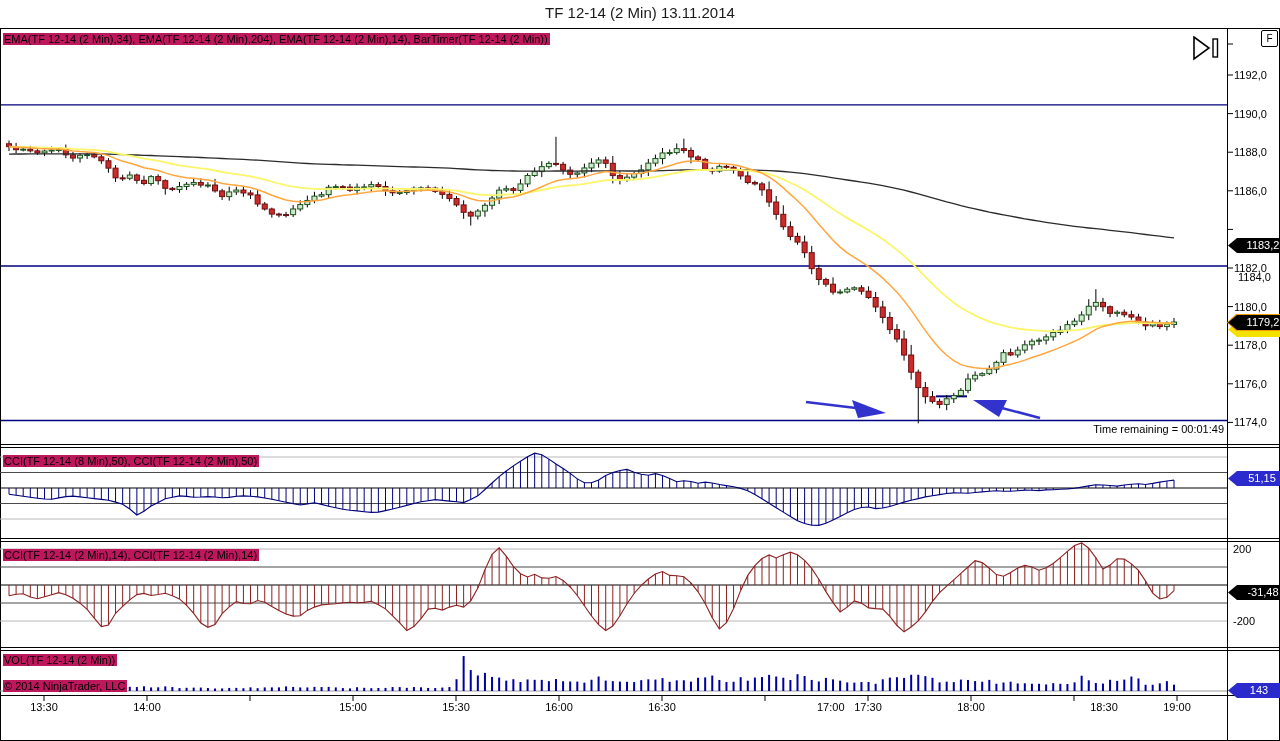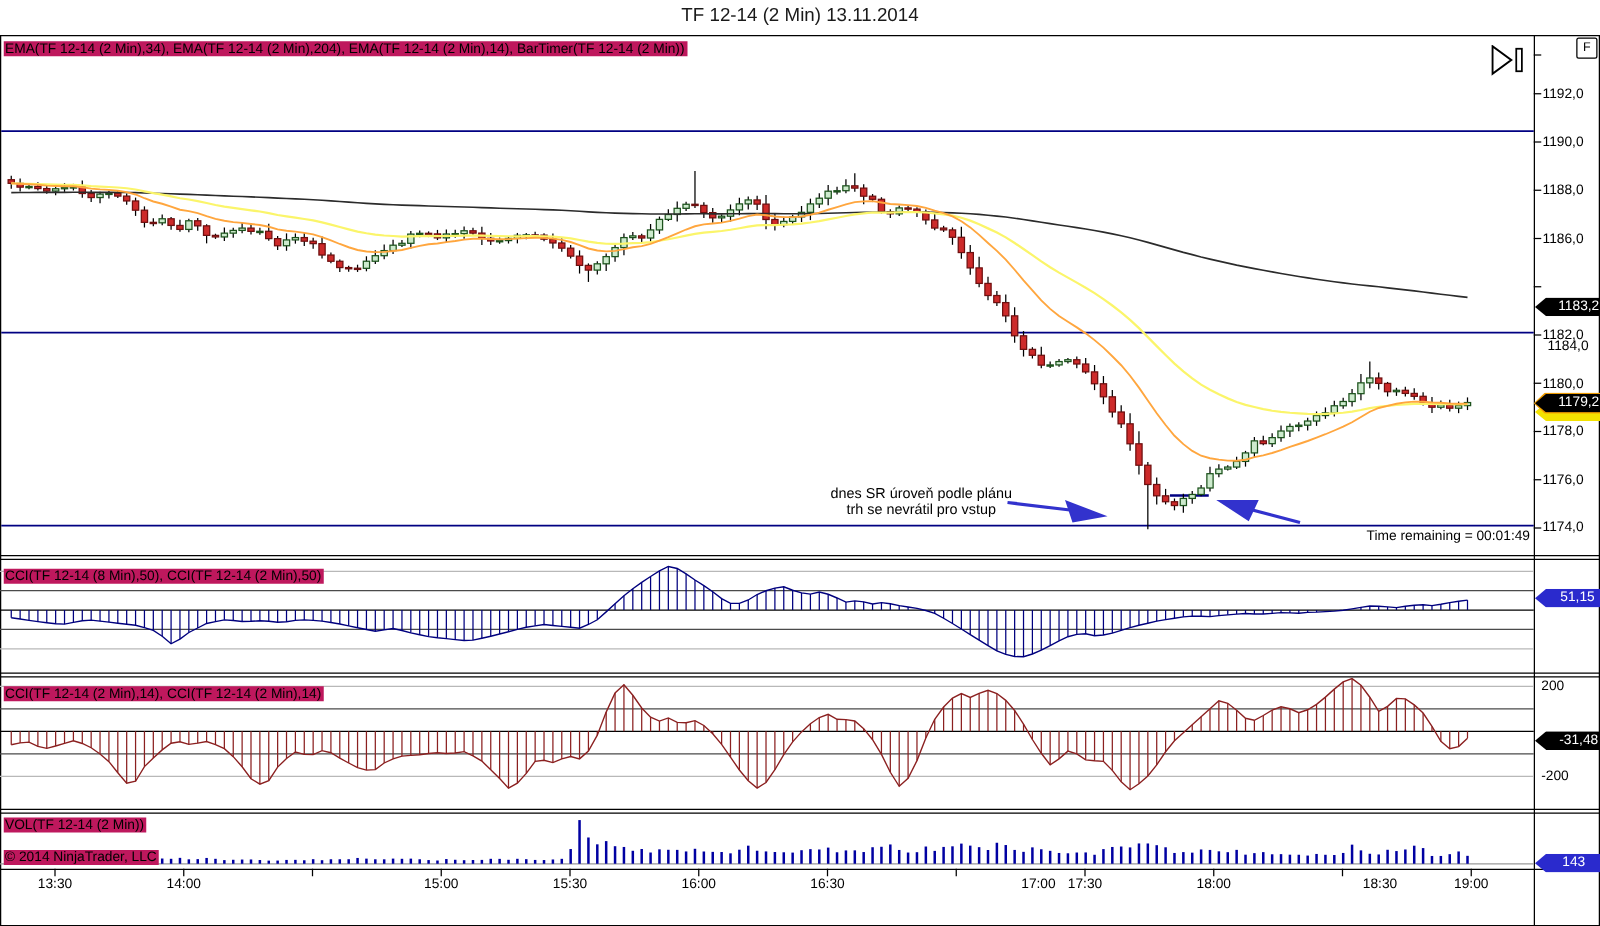--- a/index.html
+++ b/index.html
@@ -900,24 +900,20 @@
     </svg>
 
   <div id="title" class="abs">TF 12-14 (2 Min)  13.11.2014</div>
 
   <div class="abs plabel" style="left:3px;top:33px;">EMA(TF 12-14 (2 Min),34), EMA(TF 12-14 (2 Min),204), EMA(TF 12-14 (2 Min),14), BarTimer(TF 12-14 (2 Min))</div>
   <div class="abs plabel" style="left:3px;top:455px;">CCI(TF 12-14 (8 Min),50), CCI(TF 12-14 (2 Min),50)</div>
   <div class="abs plabel" style="left:3px;top:549px;">CCI(TF 12-14 (2 Min),14), CCI(TF 12-14 (2 Min),14)</div>
   <div class="abs plabel" style="left:3px;top:654px;">VOL(TF 12-14 (2 Min))</div>
   <div class="abs plabel" style="left:3px;top:680px;">© 2014 NinjaTrader, LLC</div>
 
-  <div class="abs ann" style="left:632px;top:389px;width:210px;">
-    <div>dnes SR úroveň podle plánu</div>
-    <div>trh se nevrátil pro vstup</div>
-  </div>
 
   <div id="time-remaining" class="abs" style="left:1024px;top:423px;width:200px;">Time remaining = 00:01:49</div>
 
   <div class="abs badge black" style="left:1228px;top:238px;width:52px;">1183,2</div>
   <div class="abs" style="left:1228px;top:322px;width:52px;height:15px;background:#f3e100;clip-path:polygon(0 50%,9px 0,100% 0,100% 100%,9px 100%);"></div>
   <div class="abs" style="left:1227px;top:314px;width:54px;height:17px;background:#ef9c00;clip-path:polygon(0 50%,9px 0,100% 0,100% 100%,9px 100%);"></div>
   <div class="abs badge black" style="left:1228px;top:315px;width:52px;">1179,2</div>
   <div class="abs badge blue" style="left:1228px;top:471px;width:50px;">51,15</div>
   <div class="abs badge black" style="left:1228px;top:585px;width:52px;">-31,48</div>
   <div class="abs badge blue" style="left:1228px;top:683px;width:44px;">143</div>

